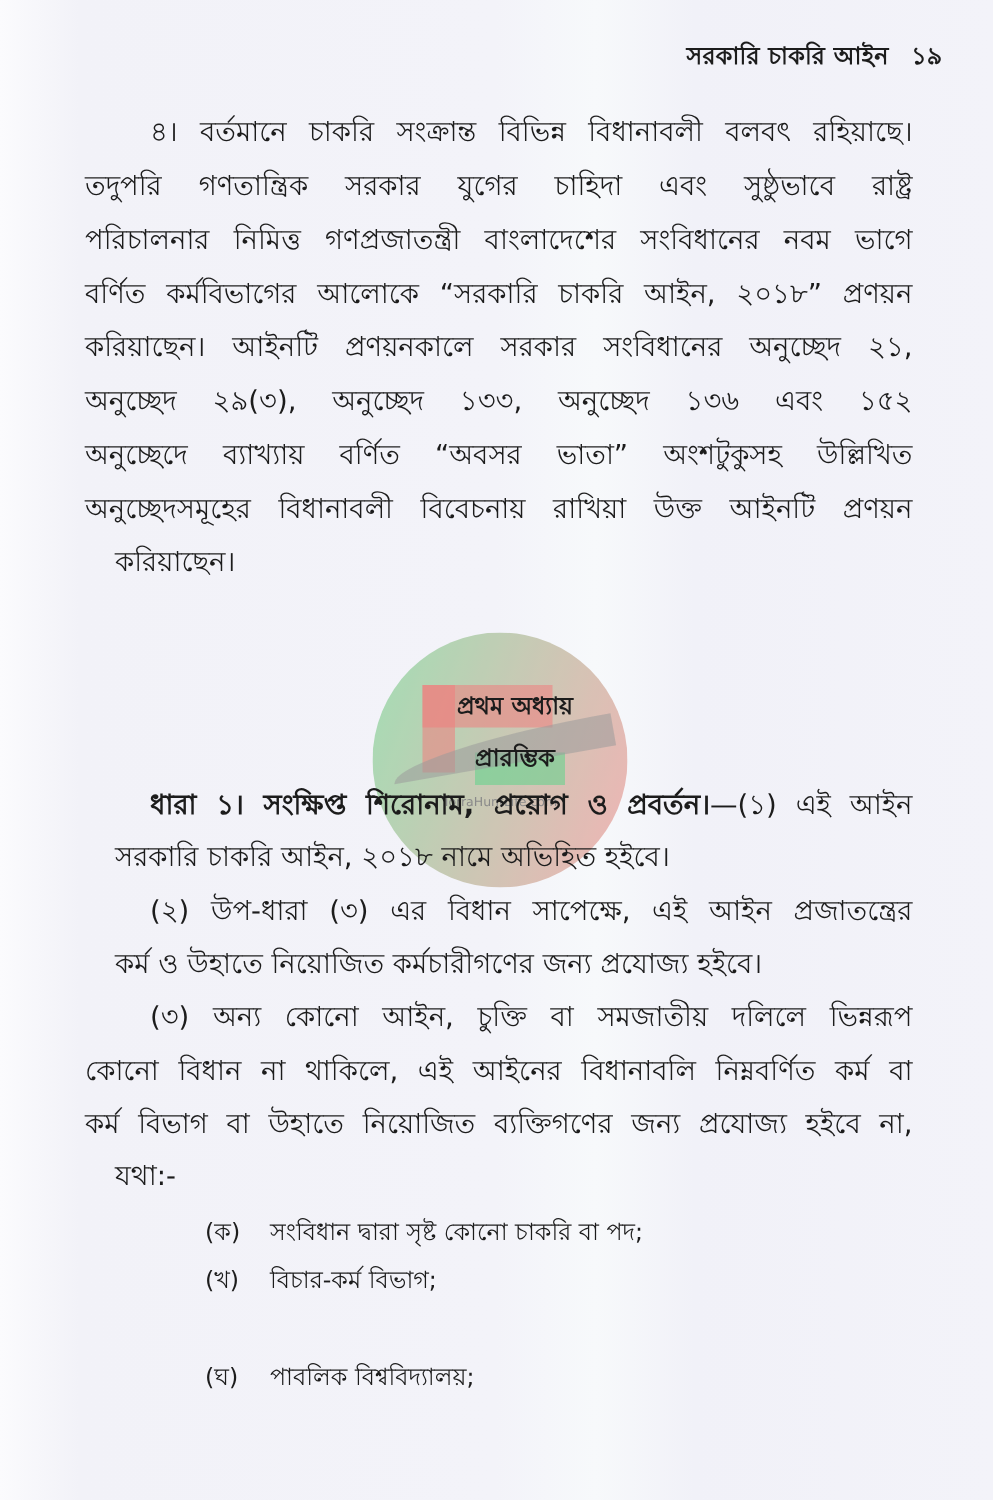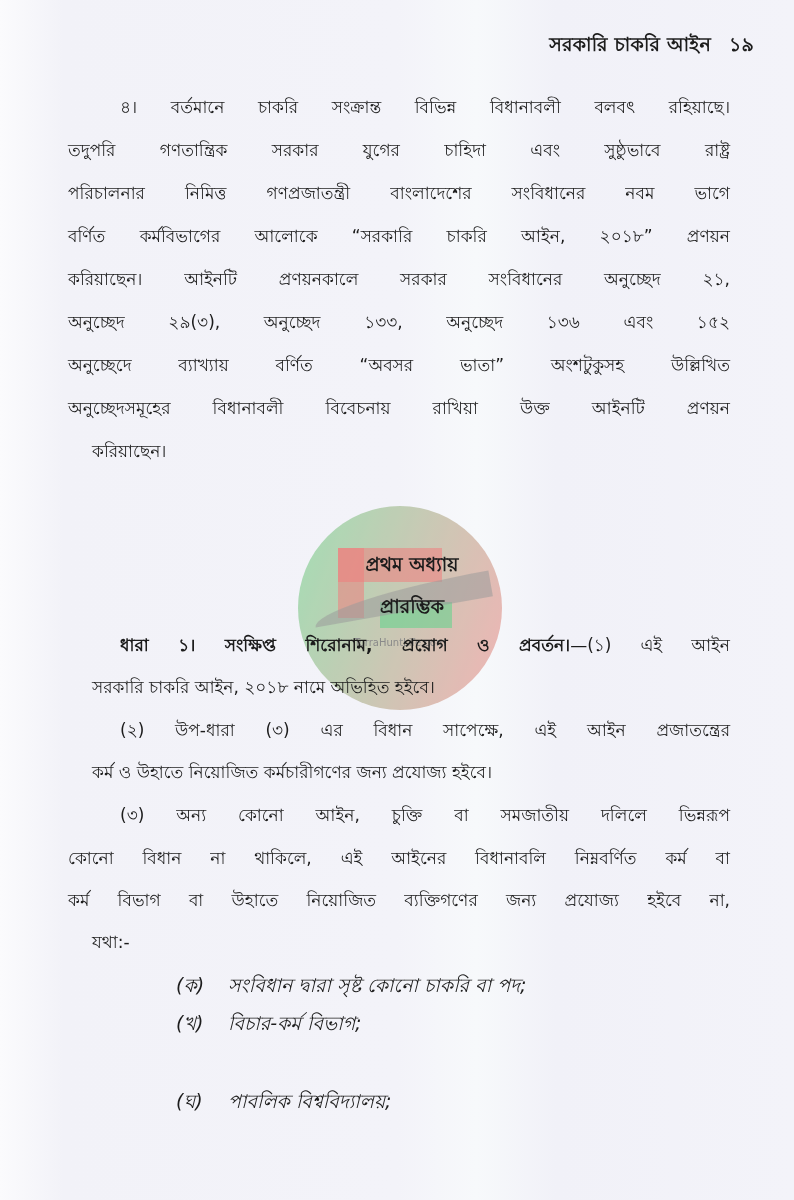--- a/index.html
+++ b/index.html
@@ -15,32 +15,32 @@
     background: linear-gradient(90deg, #fbfbfd 0%, #f2f2f8 8%, #f3f3f9 50%, #f7f9fb 60%, #f1f1f8 70%, #f3f3f9 100%);
   }
   .header {
     position: absolute; top: 30px; right: 40px;
     font-size: 19px; font-weight: bold; letter-spacing: 0.2px;
     white-space: nowrap;
   }
   .header .pg { margin-left: 18px; }
   .line {
     position: absolute; left: 68px; width: 662px;
-    font-size: 17px; line-height: 24px; white-space: nowrap;
+    font-size: 22px; line-height: 24px; white-space: nowrap;
     text-align: justify; text-align-last: justify;
   }
   .line.last { text-align-last: left; margin-left: 24px; }
   .line.indent { left: 120px; width: 610px; }
   .center {
     position: absolute; left: 0; width: 794px; text-align: center;
     font-size: 19px; font-weight: bold; padding-left: 15px;
   }
   .bold { font-weight: bold; }
   .item {
-    position: absolute; left: 176px; font-size: 19px; white-space: nowrap; font-style: italic;
+    position: absolute; left: 164px; font-size: 19px; white-space: nowrap;
   }
   .item .lbl { display: inline-block; width: 52px; }
   .watermark {
     position: absolute; left: 298px; top: 506px; width: 200px; height: 200px;
     border-radius: 50%;
     border: 2px solid transparent;
     background: linear-gradient(#00000000,#00000000) padding-box,
                 linear-gradient(110deg, #8fd9a4, #f0a3a3) border-box;
     opacity: 0.8;
   }

